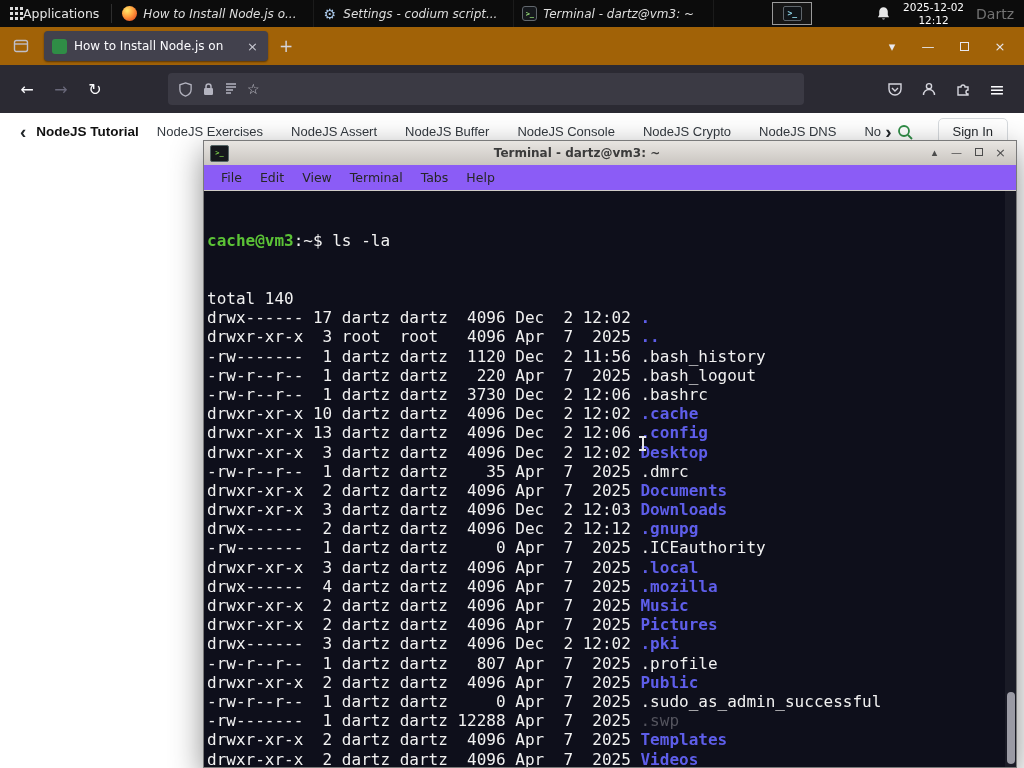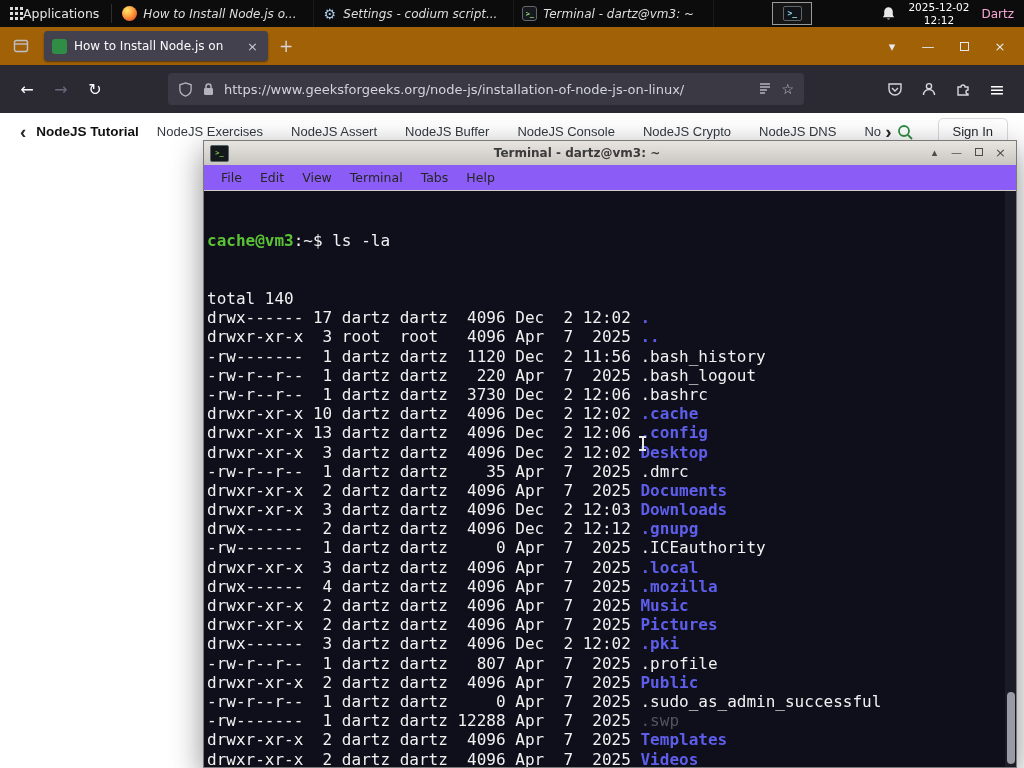--- a/index.html
+++ b/index.html
@@ -20,21 +20,21 @@
   .i-firefox{background:radial-gradient(circle at 35% 30%,#ffe066 5%,#ff9a3c 45%,#e3461f 90%);}
   .i-settings{color:#a9c7e8;font-size:14px;line-height:1;border-radius:0;}
   .i-terminal{background:#15181c;border:1px solid #62686e;border-radius:3px;color:#9be87a;
               font:bold 7px "DejaVu Sans Mono",monospace;}
   .tray-btn{width:40px;margin:2px 0 2px 58px;display:flex;align-items:center;justify-content:center;
             border:1px solid #9a9a9a;background:#151515;box-sizing:border-box;}
   .tray-term{font:bold 8px "DejaVu Sans Mono",monospace;color:#8fd8ec;background:#101418;
              border:1px solid #5f666c;padding:2px 4px;border-radius:2px;}
   .panel-right{margin-left:auto;display:flex;align-items:center;gap:12px;padding:0 10px;}
   .clock{font-size:10.5px;line-height:1.2;text-align:center;color:#fff;}
-  .user{font-size:12px;color:#f9a8d4;}
+  .user{font-size:14px;color:#737373;}
 
   
   .browser{position:absolute;left:0;top:27px;width:100%;height:741px;background:#fff;z-index:1;}
   .tabstrip{height:38px;background:#a16207;display:flex;align-items:center;padding:0 6px;}
   .ff-view{width:30px;height:30px;display:flex;align-items:center;justify-content:center;border-radius:4px;margin-right:8px;}
   .tab{width:208px;height:30px;background:#42414d;border-radius:4px;display:flex;align-items:center;gap:7px;
        padding:0 8px;color:#fbfbfe;font-size:12px;box-shadow:0 1px 2px rgba(0,0,0,.45);}
   .favicon{width:15px;height:15px;background:var(--green,#2f8d46);border-radius:3px;flex:none;}
   .tab-title{flex:1;overflow:hidden;white-space:nowrap;}
   .tab-close{color:#c9c9d2;font-size:13px;padding:0 2px;}
@@ -176,21 +176,20 @@
       <span class="nav-ic dis">→</span>
       <span class="nav-ic">↻</span>
       <div class="urlbar">
         <svg width="15" height="15" viewBox="0 0 16 16">
           <path d="M8 1l6 2v5c0 4-3 6-6 7-3-1-6-3-6-7V3z" fill="none" stroke="#b4b4c0" stroke-width="1.4"></path>
         </svg>
         <svg width="13" height="14" viewBox="0 0 13 14">
           <rect x="2" y="6" width="9" height="7" rx="1.2" fill="#b4b4c0"></rect>
           <path d="M4 6V4.5a2.5 2.5 0 0 1 5 0V6" fill="none" stroke="#b4b4c0" stroke-width="1.5"></path>
         </svg>
-        <span class="url">https://www.geeksforgeeks.org/node-js/installation-of-node-js-on-linux/</span>
         <svg width="14" height="14" viewBox="0 0 14 14">
           <path d="M2 2h10M2 5h10M2 8h7M2 11h5" stroke="#b4b4c0" stroke-width="1.5"></path>
         </svg>
         <span class="star">☆</span>
       </div>
       <div class="right-ics">
         <span class="nav-ic">
           <svg width="16" height="16" viewBox="0 0 16 16">
             <path d="M2 3h12v5a6 6 0 0 1-12 0z" fill="none" stroke="#d5d5dd" stroke-width="1.4"></path>
             <path d="M5 7l3 3 3-3" fill="none" stroke="#d5d5dd" stroke-width="1.4"></path>

